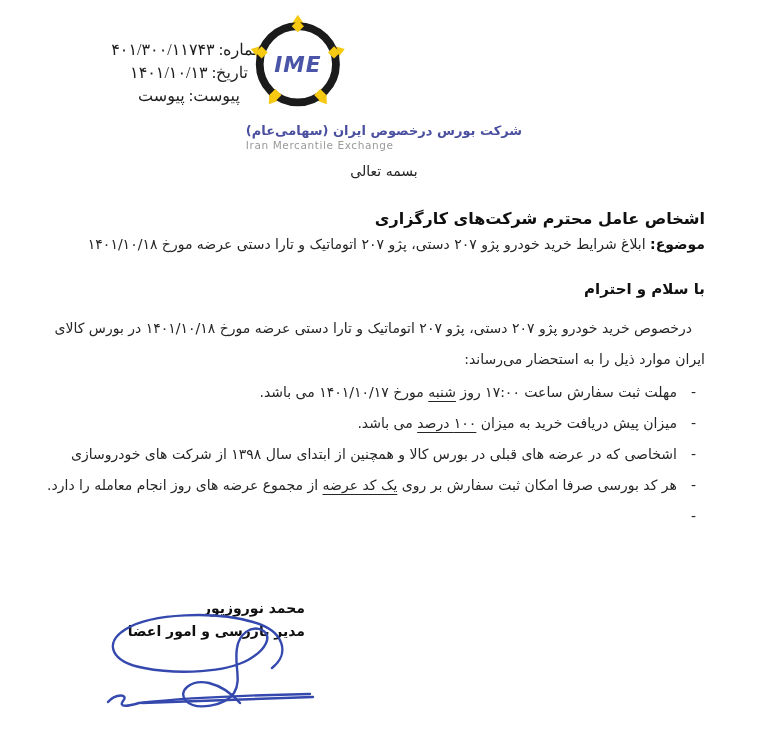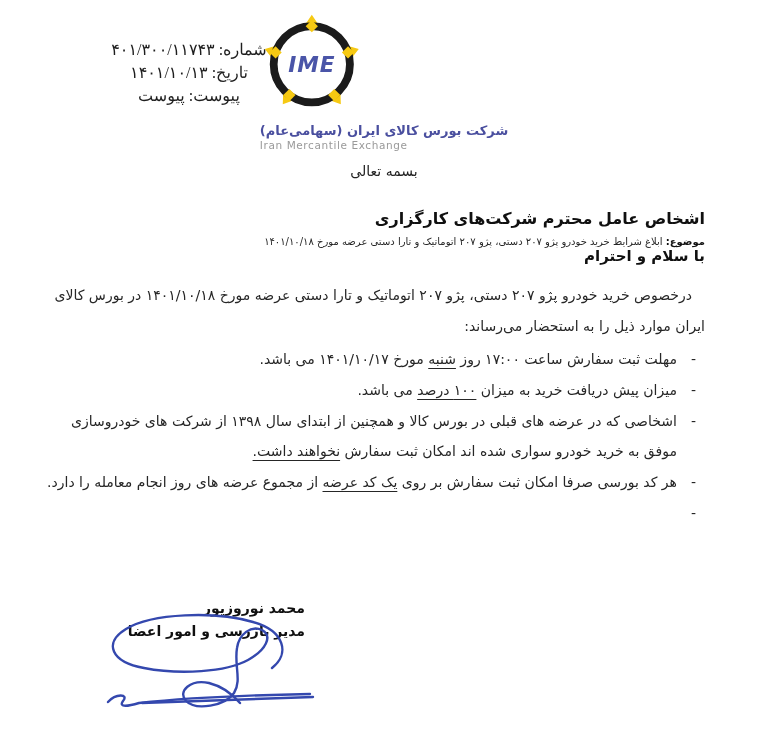--- a/index.html
+++ b/index.html
@@ -18,21 +18,21 @@
   .lh-row span { white-space:nowrap; }
   
   .logo-block { position:absolute; top:14px; left:50%; transform:translateX(-50%); text-align:left; }
   .logo-fa { font-size:13px; font-weight:bold; margin-top:1px; }
   .logo-en { font-size:10.5px; letter-spacing:0.6px; margin-top:1px; }
   
   .bismillah { position:absolute; top:163px; left:0; width:768px; text-align:center; font-size:14px; color:#222; }
   
   .content { position:absolute; top:209px; right:63px; left:60px; direction:rtl; text-align:right; font-size:14px; }
   .addressee { font-weight:bold; font-size:16px; color:#101010; margin-bottom:8px; white-space:nowrap; }
-  .subject { font-size:10px; white-space:nowrap; }
+  .subject { font-size:14px; margin-bottom:28px; white-space:nowrap; }
   .subject .lbl { font-weight:bold; color:#101010; }
   .greeting { font-weight:bold; font-size:15px; color:#101010; margin-bottom:15px; }
   .intro-l1 { white-space:nowrap; line-height:31px; padding-right:13px; }
   .intro-l2 { line-height:31px; margin-bottom:2px; }
   .bullets { padding-right:9px; }
   .bullet { display:flex; gap:14px; line-height:30px; margin-bottom:1px; }
   .dash { flex:0 0 auto; }
   .btext { white-space:nowrap;text-align:right; }
   .bline { white-space:nowrap; }
   .u { text-decoration:underline; text-underline-offset:4px; text-decoration-thickness:1px; }
@@ -73,21 +73,21 @@
       <g fill="#f6c913">
         <rect x="55" y="9" width="10" height="10" transform="rotate(45 60 14)"></rect>
         <rect x="96.8" y="39.4" width="10" height="10" transform="rotate(45 101.8 44.4)"></rect>
         <rect x="80.9" y="88.6" width="10" height="10" transform="rotate(45 85.9 93.6)"></rect>
         <rect x="29.1" y="88.6" width="10" height="10" transform="rotate(45 34.1 93.6)"></rect>
         <rect x="13.2" y="39.4" width="10" height="10" transform="rotate(45 18.2 44.4)"></rect>
       </g>
 
       <text x="60" y="67" text-anchor="middle" font-family="DejaVu Sans, sans-serif" font-size="25" font-weight="bold" font-style="italic" letter-spacing="1" fill="#4a55a8">IME</text>
     </svg>
-    <div class="logo-fa" style="color:#4a4f9f">شرکت بورس کالای ایران (سهامی‌عام)</div>
+    <div class="logo-fa" style="color:#4a4f9f">شرکت بورس درخصوص ایران (سهامی‌عام)</div>
     <div class="logo-en" style="color:#9a9a9a">Iran Mercantile Exchange</div>
   </div>
 
   <div class="bismillah">بسمه تعالی</div>
 
   <main class="content">
     <div class="addressee">اشخاص عامل محترم شرکت‌های کارگزاری</div>
 
     <div class="subject">
       <span class="lbl">موضوع:</span>
@@ -112,23 +112,20 @@
         <span class="dash">-</span>
         <div class="btext">
           <span>میزان پیش دریافت خرید به میزان </span><span class="u">۱۰۰ درصد</span><span> می باشد.</span>
         </div>
       </div>
 
       <div class="bullet">
         <span class="dash">-</span>
         <div class="btext">
           <div class="bline">اشخاصی که در عرضه های قبلی در بورس کالا و همچنین از ابتدای سال ۱۳۹۸ از شرکت های خودروسازی</div>
-          <div class="bline">
-            <span>موفق به خرید خودرو سواری شده اند امکان ثبت سفارش </span><span class="u">نخواهند داشت.</span>
-          </div>
         </div>
       </div>
 
       <div class="bullet">
         <span class="dash">-</span>
         <div class="btext">
           <span>هر کد بورسی صرفا امکان ثبت سفارش بر روی </span><span class="u">یک کد عرضه</span><span> از مجموع عرضه های روز انجام معامله را دارد.</span>
         </div>
       </div>
 

